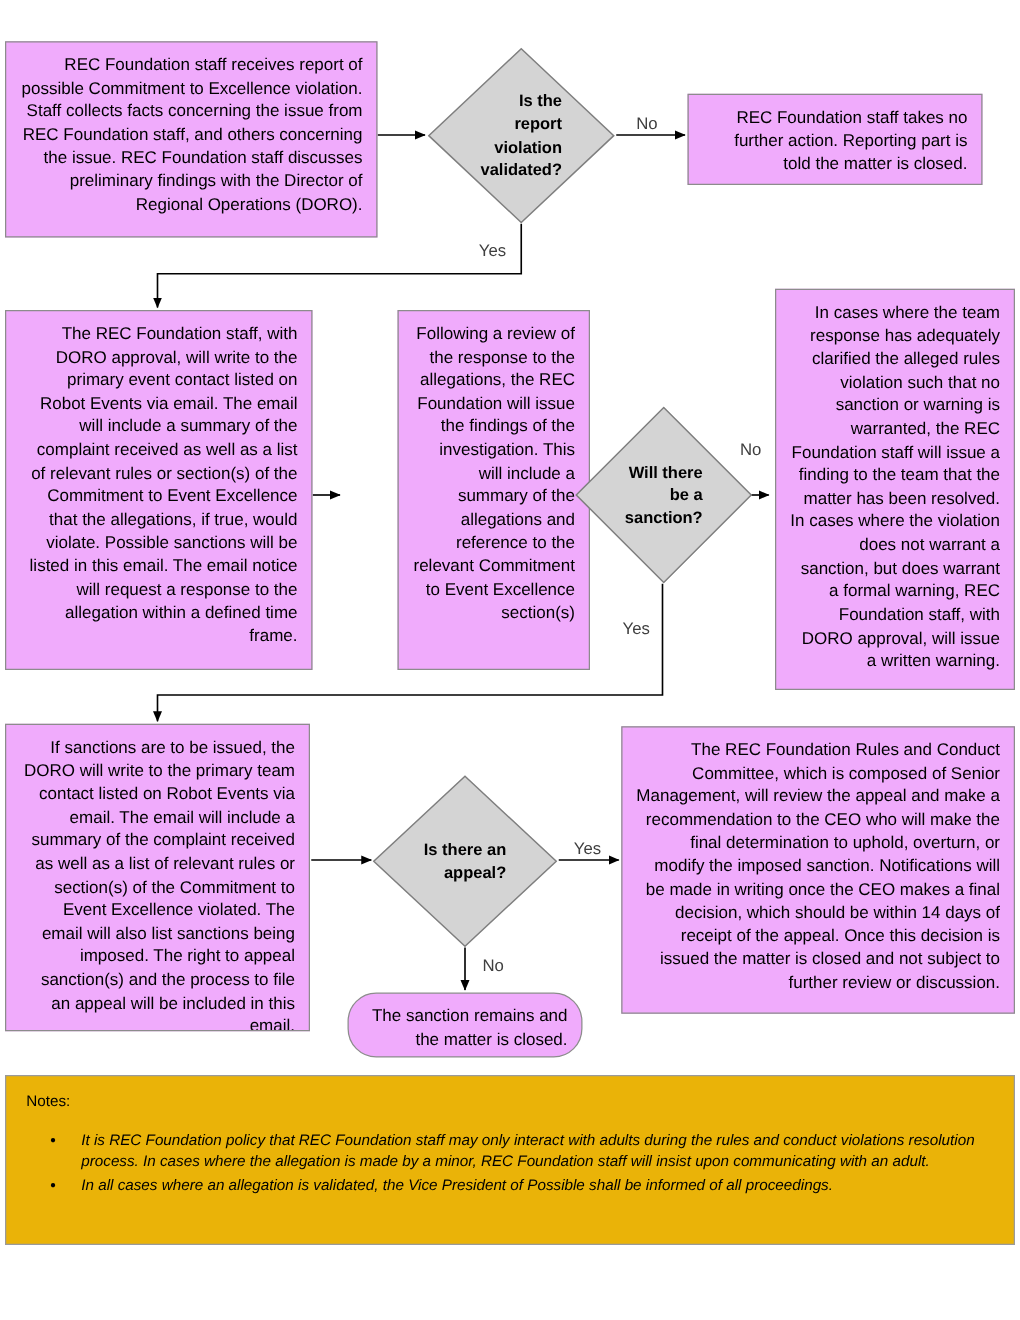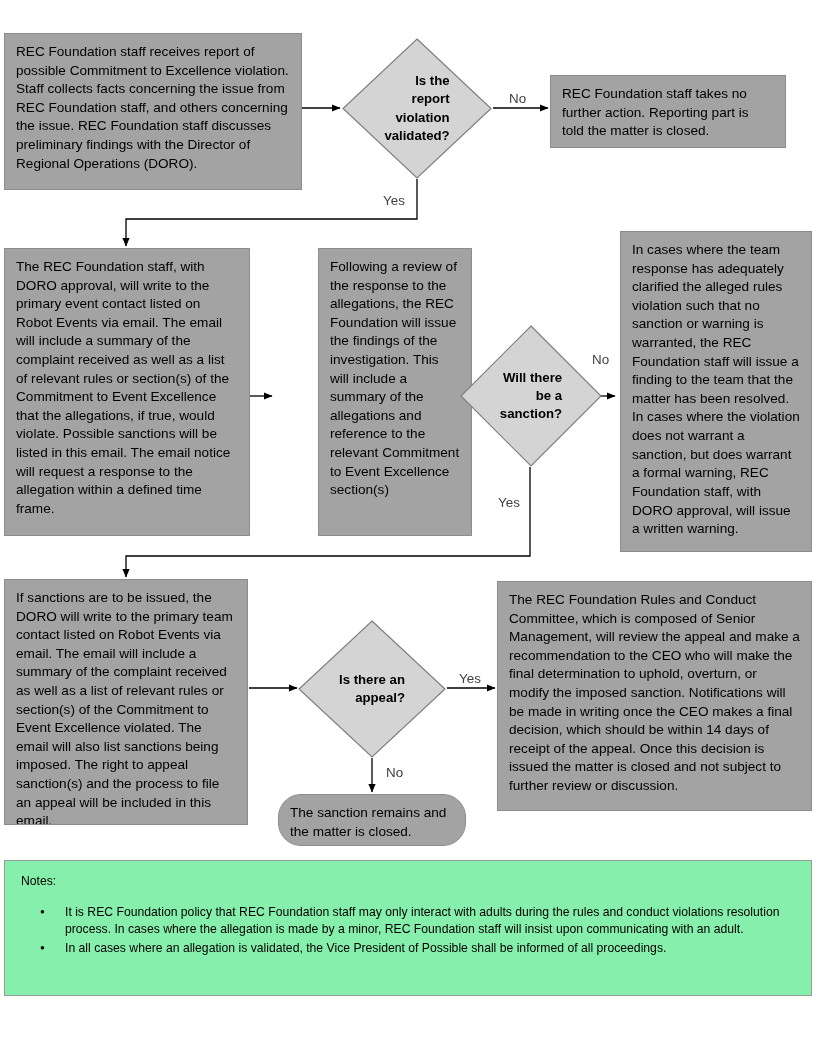--- a/index.html
+++ b/index.html
@@ -20,27 +20,27 @@
     width: 816px; height: 1056px;
   }
   svg.wires {
     position: absolute;
     left: 0; top: 0;
     width: 816px; height: 1056px;
     pointer-events: none;
   }
   .box {
     position: absolute;
-    background: #a3a3a3;
+    background: #f0abfc;
     border: 1px solid #8c8c8c;
     padding: 9px 11px 9px 11px;
     font-size: 13.6px;
     line-height: 1.37;
     color: #000;
-    text-align: left;
+    text-align: right;
     white-space: pre-wrap;
     overflow: hidden;
   }
   .diamond {
     position: absolute;
   }
   .diamond .shape {
     position: absolute;
     left: 0; top: 0;
     width: 100%; height: 100%;
@@ -63,28 +63,28 @@
     position: absolute;
     font-size: 13.4px;
     color: #404040;
     background: transparent;
     white-space: nowrap;
   }
   #notes {
     position: absolute;
     left: 4px; top: 860px;
     width: 808px; height: 136px;
-    background: #86efac;
+    background: #eab308;
     border: 1px solid #9a9a9a;
     padding: 12px 14px;
     font-size: 12.2px;
     line-height: 1.38;
   }
   #notes .notes-title { margin: 0 0 14px 2px; }
-  #notes ul { margin: 0; padding: 0 0 0 46px; list-style: none; }
+  #notes ul { margin: 0; padding: 0 0 0 46px; list-style: none; font-style: italic; }
   #notes li {
     position: relative;
     margin: 0 0 3px 0;
     padding-left: 0;
   }
   #notes li::before {
     content: "\25CF";
     position: absolute;
     left: -25px;
     top: 0px;

